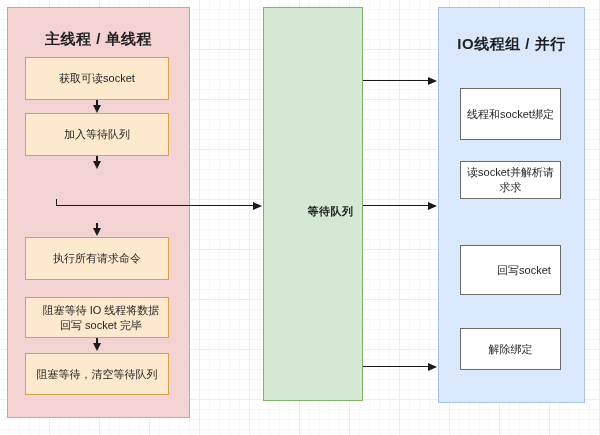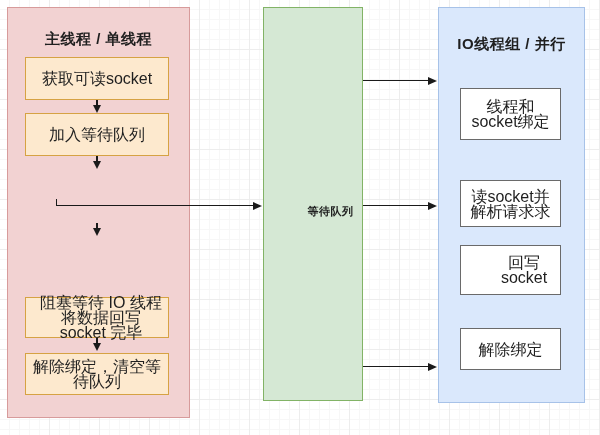--- a/index.html
+++ b/index.html
@@ -73,21 +73,21 @@
   }
 
   
   .node {
     position: absolute;
     box-sizing: border-box;
     display: flex;
     align-items: center;
     justify-content: center;
     text-align: center;
-    font-size: 16px;
+    font-size: 11px;
     line-height: 15px;
     color: #1f1f1f;
     padding: 2px 5px;
   }
   .node-step {
     background: #fde9ce;
     border: 1px solid #d6a243;
     left: 25px;
     width: 144px;
   }
@@ -150,45 +150,48 @@
   </div>
   <div class="arrow-v" style="left:96px; top:100px; height:6px;"></div>
 
   <div class="node node-step" style="top:113px; height:43px;">
     <span>加入等待队列</span>
   </div>
   <div class="arrow-v" style="left:96px; top:156px; height:6px;"></div>
 
   <div class="arrow-v" style="left:96px; top:223px; height:6px;"></div>
 
+  <div class="node node-step" style="top:237px; height:43px;">
+    <span>执行所有请求命令</span>
+  </div>
 
   <div class="node node-step" style="top:297px; height:41px;padding-left:13px;">
     <span>阻塞等待 IO 线程将数据回写 socket 完毕</span>
   </div>
   <div class="arrow-v" style="left:96px; top:338px; height:6px;"></div>
 
   <div class="node node-step" style="top:353px; height:42px;">
-    <span>解除绑定，清空等待队列</span>
+    <span>阻塞等待，清空等待队列</span>
   </div>
 
   <div class="lane lane-queue">
     <div class="queue-label">等待队列</div>
   </div>
 
   <div class="arrow-tail" style="left:56px; top:199px;"></div>
   <div class="arrow-h" style="left:56px; top:205px; width:198px;"></div>
 
   <div class="lane lane-io">
     <div class="lane-title">IO线程组 / 并行</div>
   </div>
 
   <div class="node node-io" style="top:88px; height:52px;">
     <span>线程和socket绑定</span>
   </div>
-  <div class="node node-io" style="top:180px; height:47px;">
+  <div class="node node-io" style="top:161px; height:38px;">
     <span>读socket并解析请求求</span>
   </div>
   <div class="node node-io" style="top:245px; height:50px;padding-left:32px;">
     <span>回写socket</span>
   </div>
   <div class="node node-io" style="top:328px; height:42px;">
     <span>解除绑定</span>
   </div>
 
   <div class="arrow-h" style="left:363px; top:80px; width:66px;"></div>

